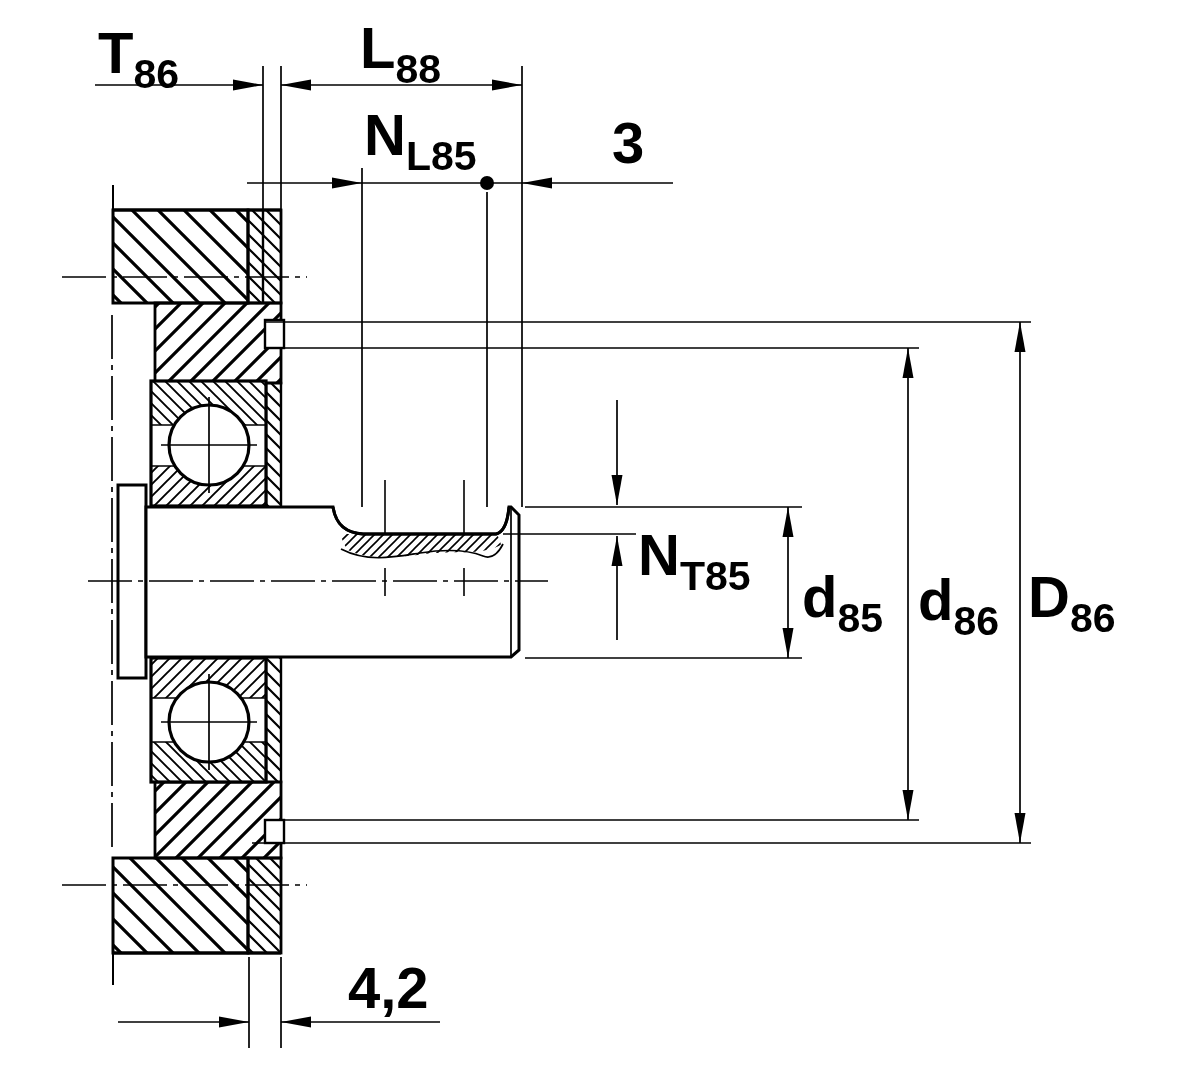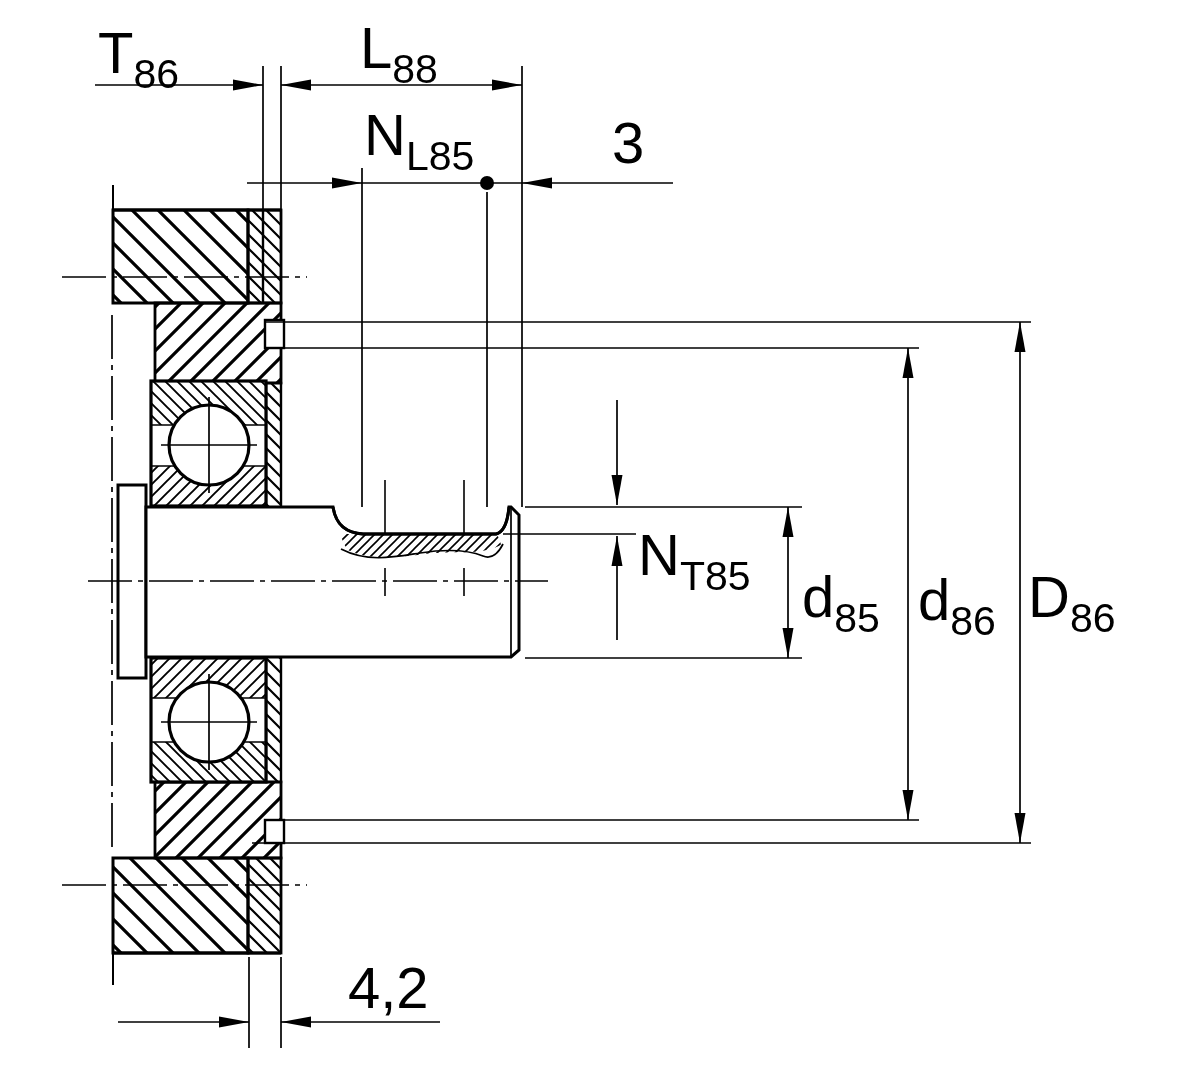--- a/index.html
+++ b/index.html
@@ -1,17 +1,17 @@
 <!DOCTYPE html>
 <html><head>
 <meta charset="utf-8">
 <style>
   html,body{margin:0;padding:0;background:#fff;}
   #stage{position:relative;width:1200px;height:1066px;background:#fff;overflow:hidden;
-         font-family:"Liberation Sans", sans-serif;}
+         font-family:"Liberation Sans", sans-serif;font-weight:bold;}
   svg{position:absolute;left:0;top:0;}
   text{fill:#000;font-family:"Liberation Sans", sans-serif;font-size:58px;}
   .sub{font-size:41px;}
 </style>
 </head>
 <body>
 
 <div id="stage">
 <svg width="1200" height="1066" viewBox="0 0 1200 1066">
   <defs>

